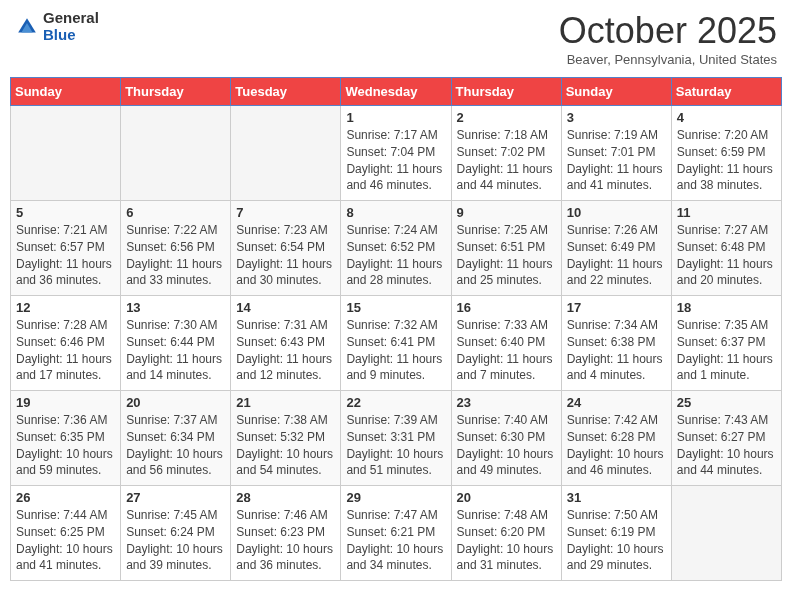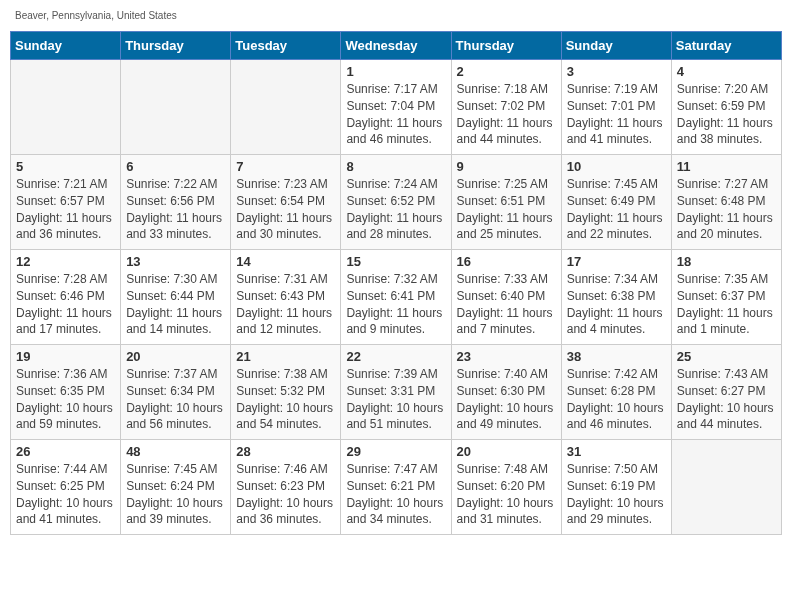--- a/index.html
+++ b/index.html
@@ -43,30 +43,30 @@
     }
     .title-area {
       text-align: right;
     }
     .month-title {
       font-size: 36px;
       font-weight: normal;
       color: #333;
     }
     .location {
-      font-size: 10px;
+      font-size: 13px;
       color: #555;
     }
     .calendar {
       width: 100%;
       border-collapse: collapse;
       border: 1px solid #ccc;
     }
     .calendar th {
-      background-color: #0369a1;
+      background-color: #ef4444;
       color: white;
       font-size: 13px;
       font-weight: bold;
       padding: 6px 4px;
       text-align: left;
       border: 1px solid #5580c8;
     }
     .calendar td {
       width: 14.28%;
       vertical-align: top;
@@ -98,21 +98,32 @@
     }
     
     .row-odd td { background: #ffffff; }
     .row-even td { background: #f0f4fb; }
     .row-odd td.empty { background: #f5f5f5; }
   </style>
 </head>
 <body>
 
 <div class="header">
+  <div class="logo">
+    <svg class="logo-icon" viewBox="0 0 30 30" xmlns="http://www.w3.org/2000/svg">
+      <polygon points="15,4 26,22 4,22" fill="#1a5fb4"></polygon>
+      <polygon points="15,10 22,22 8,22" fill="#4a8fd4"></polygon>
+    </svg>
+    <div class="logo-text">
+      <span class="logo-general">General</span>
+      <span class="logo-blue">Blue</span>
+    </div>
+  </div>
   <div class="title-area">
+    <div class="month-title">October 2025</div>
     <div class="location">Beaver, Pennsylvania, United States</div>
   </div>
 </div>
 
 <table class="calendar">
   <thead>
     <tr>
     <th>Sunday</th>
         <th>Thursday</th>
         <th>Tuesday</th>
@@ -178,21 +189,21 @@
 Daylight: 11 hours and 28 minutes.</div>
         </td>
         <td>
           <span class="day-number">9</span>
           <div class="day-info">Sunrise: 7:25 AM
 Sunset: 6:51 PM
 Daylight: 11 hours and 25 minutes.</div>
         </td>
         <td>
           <span class="day-number">10</span>
-          <div class="day-info">Sunrise: 7:45 AM
+          <div class="day-info">Sunrise: 7:26 AM
 Sunset: 6:49 PM
 Daylight: 11 hours and 22 minutes.</div>
         </td>
         <td>
           <span class="day-number">11</span>
           <div class="day-info">Sunrise: 7:27 AM
 Sunset: 6:48 PM
 Daylight: 11 hours and 20 minutes.</div>
         </td>
       </tr>
@@ -265,41 +276,41 @@
 Sunset: 3:31 PM
 Daylight: 10 hours and 51 minutes.</div>
         </td>
         <td>
           <span class="day-number">23</span>
           <div class="day-info">Sunrise: 7:40 AM
 Sunset: 6:30 PM
 Daylight: 10 hours and 49 minutes.</div>
         </td>
         <td>
-          <span class="day-number">38</span>
+          <span class="day-number">24</span>
           <div class="day-info">Sunrise: 7:42 AM
 Sunset: 6:28 PM
 Daylight: 10 hours and 46 minutes.</div>
         </td>
         <td>
           <span class="day-number">25</span>
           <div class="day-info">Sunrise: 7:43 AM
 Sunset: 6:27 PM
 Daylight: 10 hours and 44 minutes.</div>
         </td>
       </tr>
       <tr class="row-odd">
         <td>
           <span class="day-number">26</span>
           <div class="day-info">Sunrise: 7:44 AM
 Sunset: 6:25 PM
 Daylight: 10 hours and 41 minutes.</div>
         </td>
         <td>
-          <span class="day-number">48</span>
+          <span class="day-number">27</span>
           <div class="day-info">Sunrise: 7:45 AM
 Sunset: 6:24 PM
 Daylight: 10 hours and 39 minutes.</div>
         </td>
         <td>
           <span class="day-number">28</span>
           <div class="day-info">Sunrise: 7:46 AM
 Sunset: 6:23 PM
 Daylight: 10 hours and 36 minutes.</div>
         </td>

